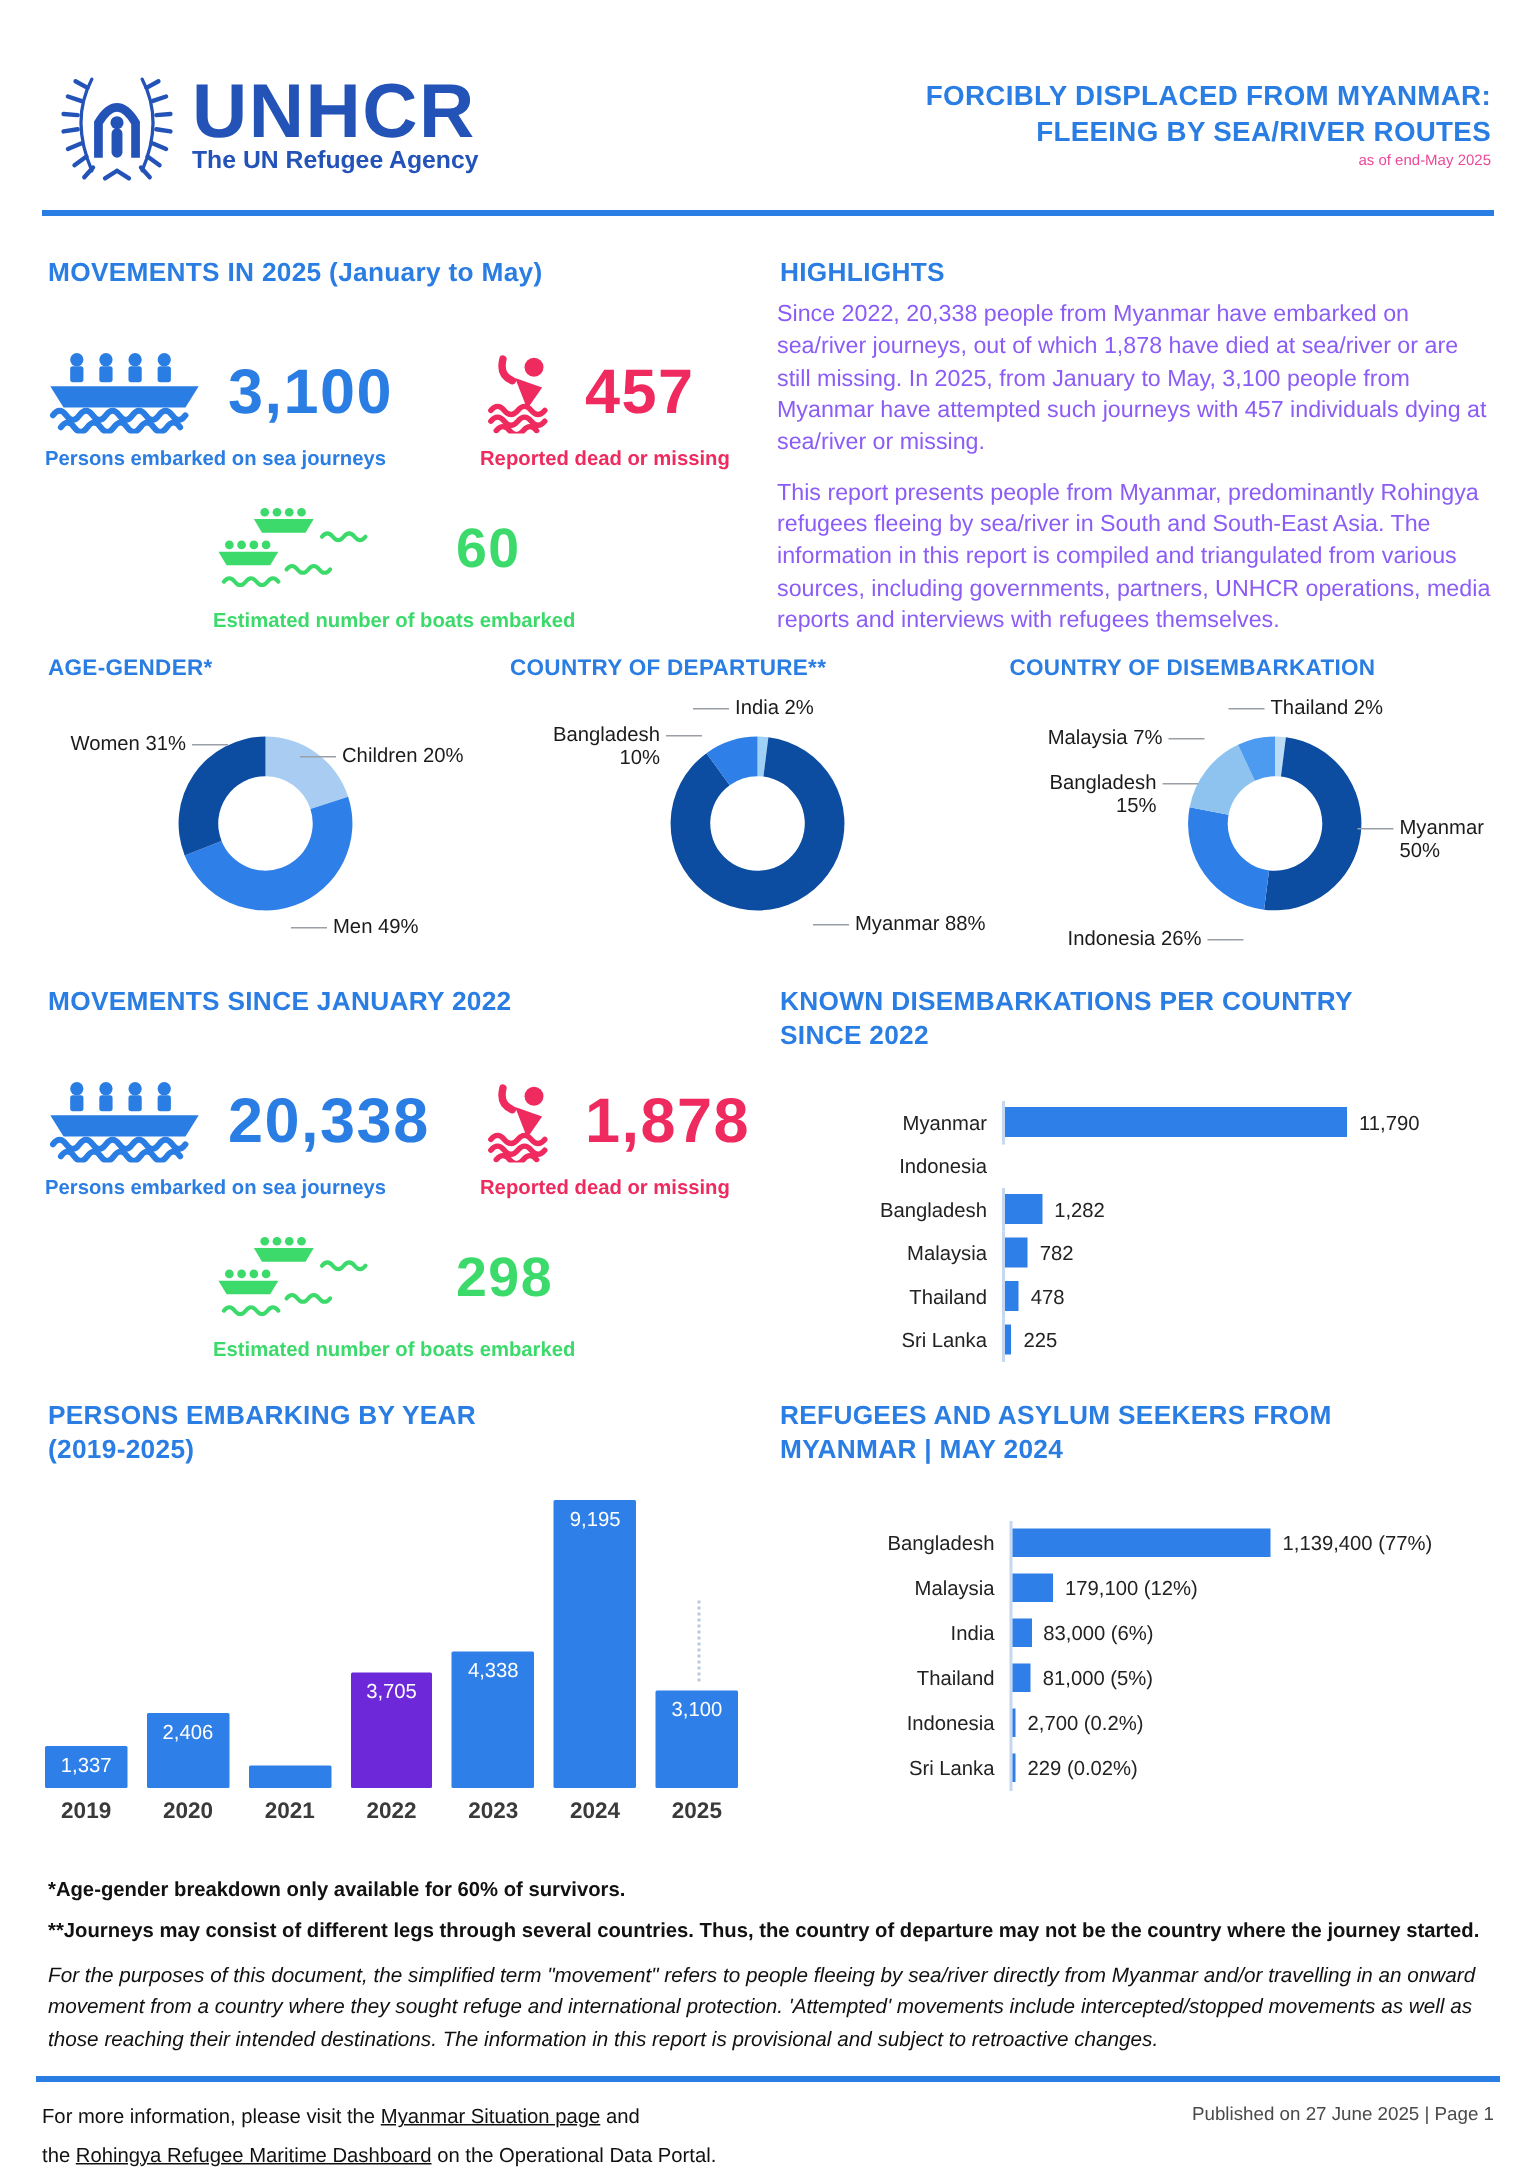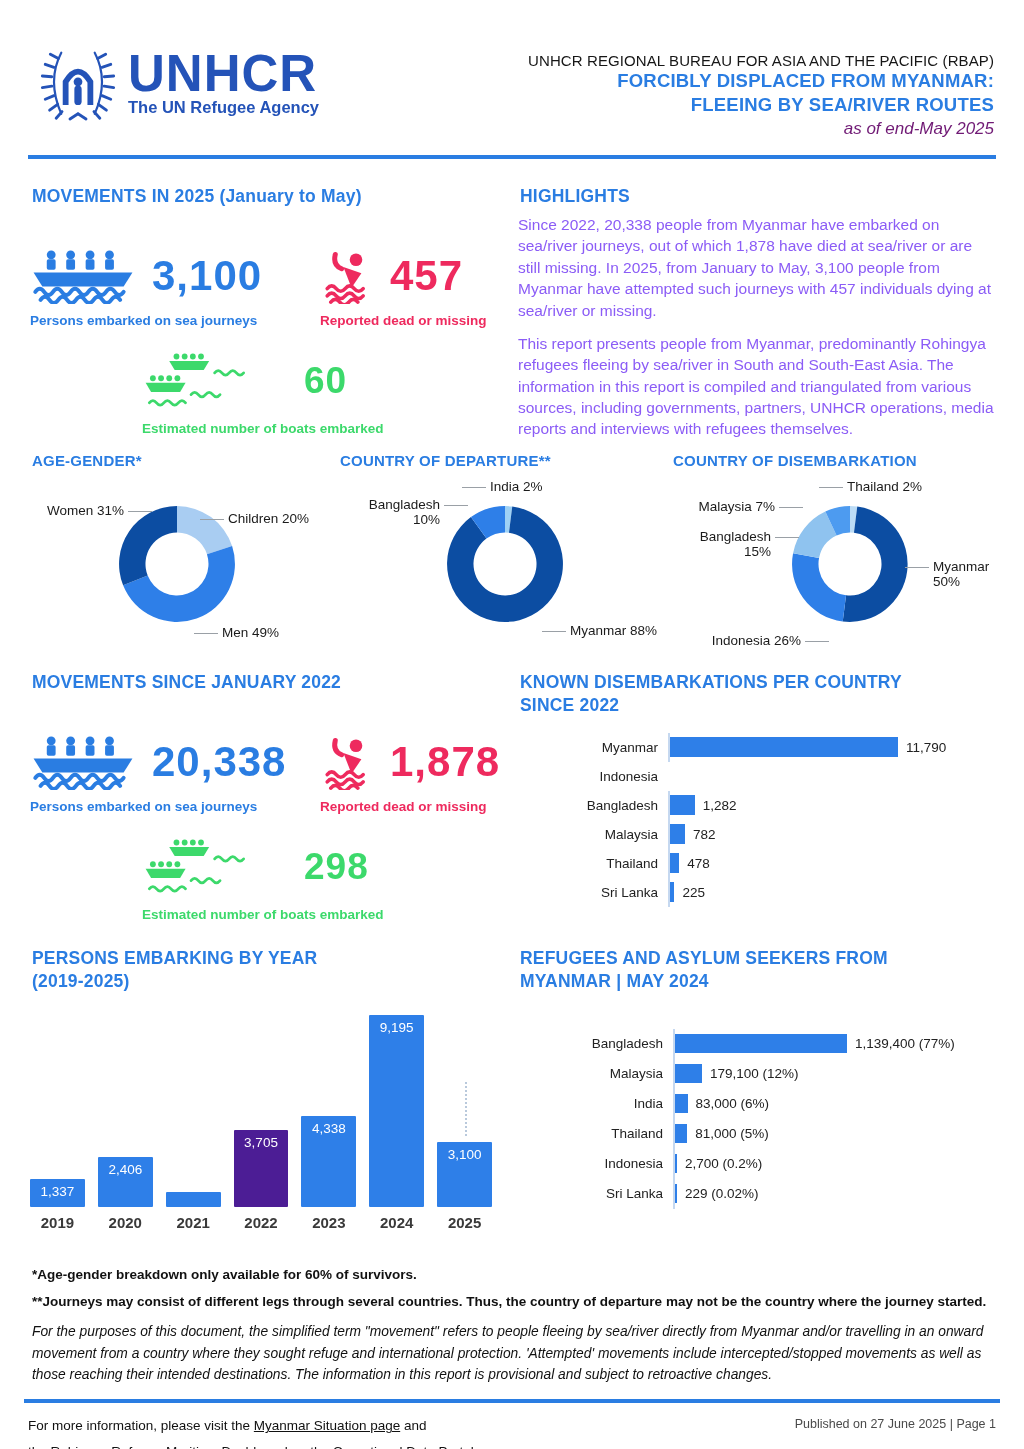--- a/index.html
+++ b/index.html
@@ -8,21 +8,21 @@
 
   
   header{display:flex;justify-content:space-between;align-items:flex-start;padding:44px 30px 0 38px;}
   .logo{display:flex;align-items:center;gap:10px;color:#2453b8;}
   .logo svg{width:80px;height:80px;}
   .logo-org{font-size:51px;font-weight:700;letter-spacing:1px;line-height:.9;}
   .logo-tag{font-size:16.5px;font-weight:700;margin-top:2px;}
   .header-right{text-align:right;padding-top:8px;}
   .bureau{font-size:15px;color:#161616;font-weight:500;letter-spacing:.1px;}
   .doc-title{font-size:18.5px;font-weight:800;color:#2a7de2;line-height:1.28;letter-spacing:.2px;}
-  .as-of{font-size:17px;font-style:italic;color:#701a75;margin-top:3px;}
+  .as-of{font-size:10px;color:#ec4899;margin-top:3px;}
   .top-rule{height:4px;background:#2a7de2;margin:16px 28px 0 28px;}
 
   
   main{padding:0 30px;}
   .row{display:grid;grid-template-columns:468px 1fr;column-gap:20px;}
   .row1{margin-top:26px;height:266px;}
   .row2{height:220px;display:grid;grid-template-columns:300px 325px 1fr;column-gap:8px;}
   .row3{height:276px;}
   .row4{height:316px;}
   .section-h{color:#2a7de2;font-weight:800;font-size:17.5px;letter-spacing:.2px;margin:0 0 6px 2px;line-height:1.3;}
@@ -51,21 +51,21 @@
   .donut-svg{position:absolute;width:122px;height:122px;}
   .dw-age .donut-svg{left:86px;top:28px;}
   .dw-dep .donut-svg{left:106px;top:28px;}
   .dw-dis .donut-svg{left:118px;top:28px;}
   .dl{position:absolute;font-size:13.5px;color:#1b1b1b;line-height:1.15;}
   .dl-l{text-align:right;}
   .dl-l::after{content:"";position:absolute;right:-28px;top:8px;width:24px;height:1.5px;background:#9aa0a6;}
   .dl-r::before{content:"";position:absolute;left:-28px;top:8px;width:24px;height:1.5px;background:#9aa0a6;}
 
   
-  .hchart{margin-top:16px;}
+  .hchart{margin-top:32px;}
   .hrow{display:flex;align-items:center;height:29px;}
   .hcat{width:var(--catw,150px);text-align:right;padding-right:10px;font-size:13.5px;color:#222;box-sizing:border-box;}
   .hzone{flex:1;display:flex;align-items:center;border-left:2px solid #c5d8f0;height:100%;}
   .hbar{height:20px;}
   .hc-refugees .hbar{height:19px;}
   .hc-refugees .hrow{height:30px;}
   .hval{margin-left:8px;font-size:13.5px;color:#222;white-space:nowrap;}
 
   
   .vchart{display:flex;gap:13px;margin-top:22px;width:462px;}
@@ -118,21 +118,20 @@
         <path d="M38,84 V52 Q55,24 72,52 V84" stroke="currentColor" stroke-width="8" fill="none"></path>
         <circle cx="55" cy="52" r="6" fill="currentColor"></circle>
         <path d="M55,62 V79" stroke="currentColor" stroke-width="10" stroke-linecap="round"></path>
       </svg>
       <div>
         <div class="logo-org">UNHCR</div>
         <div class="logo-tag">The UN Refugee Agency</div>
       </div>
     </div>
     <div class="header-right">
-      <div class="bureau">UNHCR REGIONAL BUREAU FOR ASIA AND THE PACIFIC (RBAP)</div>
       <div class="doc-title">FORCIBLY DISPLACED FROM MYANMAR:</div>
       <div class="doc-title">FLEEING BY SEA/RIVER ROUTES</div>
       <div class="as-of">as of end-May 2025</div>
     </div>
   </header>
   <div class="top-rule"></div>
 
   <main>
 
     <div class="row row1">
@@ -400,21 +399,21 @@
               <div class="vcat">2020</div>
             </div>
             <div class="vcol">
               <div class="vplot" style="height: 192px;">
                 <div class="vbar" style="height: 15px; background: rgb(46, 127, 232);"></div>
               </div>
               <div class="vcat">2021</div>
             </div>
             <div class="vcol">
               <div class="vplot" style="height: 192px;">
-                <div class="vbar" style="height: 77px; background: #4c1d95;">
+                <div class="vbar" style="height: 77px; background: #6d28d9;">
                   <div class="vval">3,705</div>
                 </div>
               </div>
               <div class="vcat">2022</div>
             </div>
             <div class="vcol">
               <div class="vplot" style="height: 192px;">
                 <div class="vbar" style="height: 91px; background: rgb(46, 127, 232);">
                   <div class="vval">4,338</div>
                 </div>

